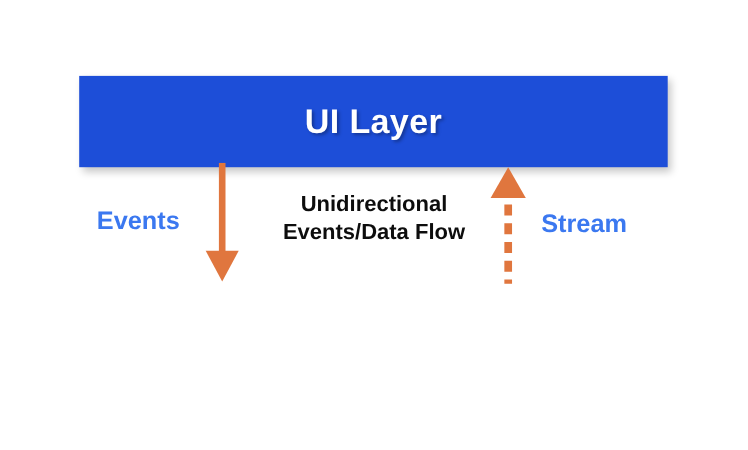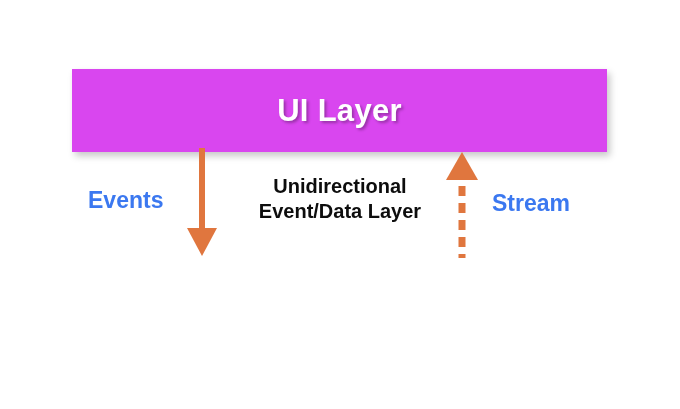--- a/index.html
+++ b/index.html
@@ -24,21 +24,21 @@
     left: 72px;
     width: 535px;
     display: flex;
     align-items: center;
     justify-content: center;
     box-shadow: 3px 4px 7px rgba(0,0,0,0.22);
   }
   #ui-layer-box {
     top: 69px;
     height: 83px;
-    background: #d946ef;
+    background: #1d4ed8;
   }
   #data-layer-box {
     top: 253px;
     height: 79px;
     background: #7E3391;
   }
   .layer-label {
     color: #ffffff;
     font-size: 31px;
     font-weight: bold;
@@ -100,18 +100,18 @@
   </svg>
 
   <svg id="arrow-stream" viewBox="0 0 40 112">
     <polygon points="20,4 4,32 36,32" fill="#E0763E"></polygon>
     <line x1="20" y1="38" x2="20" y2="110" stroke="#E0763E" stroke-width="7" stroke-dasharray="10 7"></line>
   </svg>
 
   <div class="side-label" id="events-label">Events</div>
 
   <div id="flow-caption">Unidirectional
-Event/Data Layer</div>
+Events/Data Flow</div>
 
   <div class="side-label" id="stream-label">Stream</div>
 
 
 </div>
 
 </body></html>

